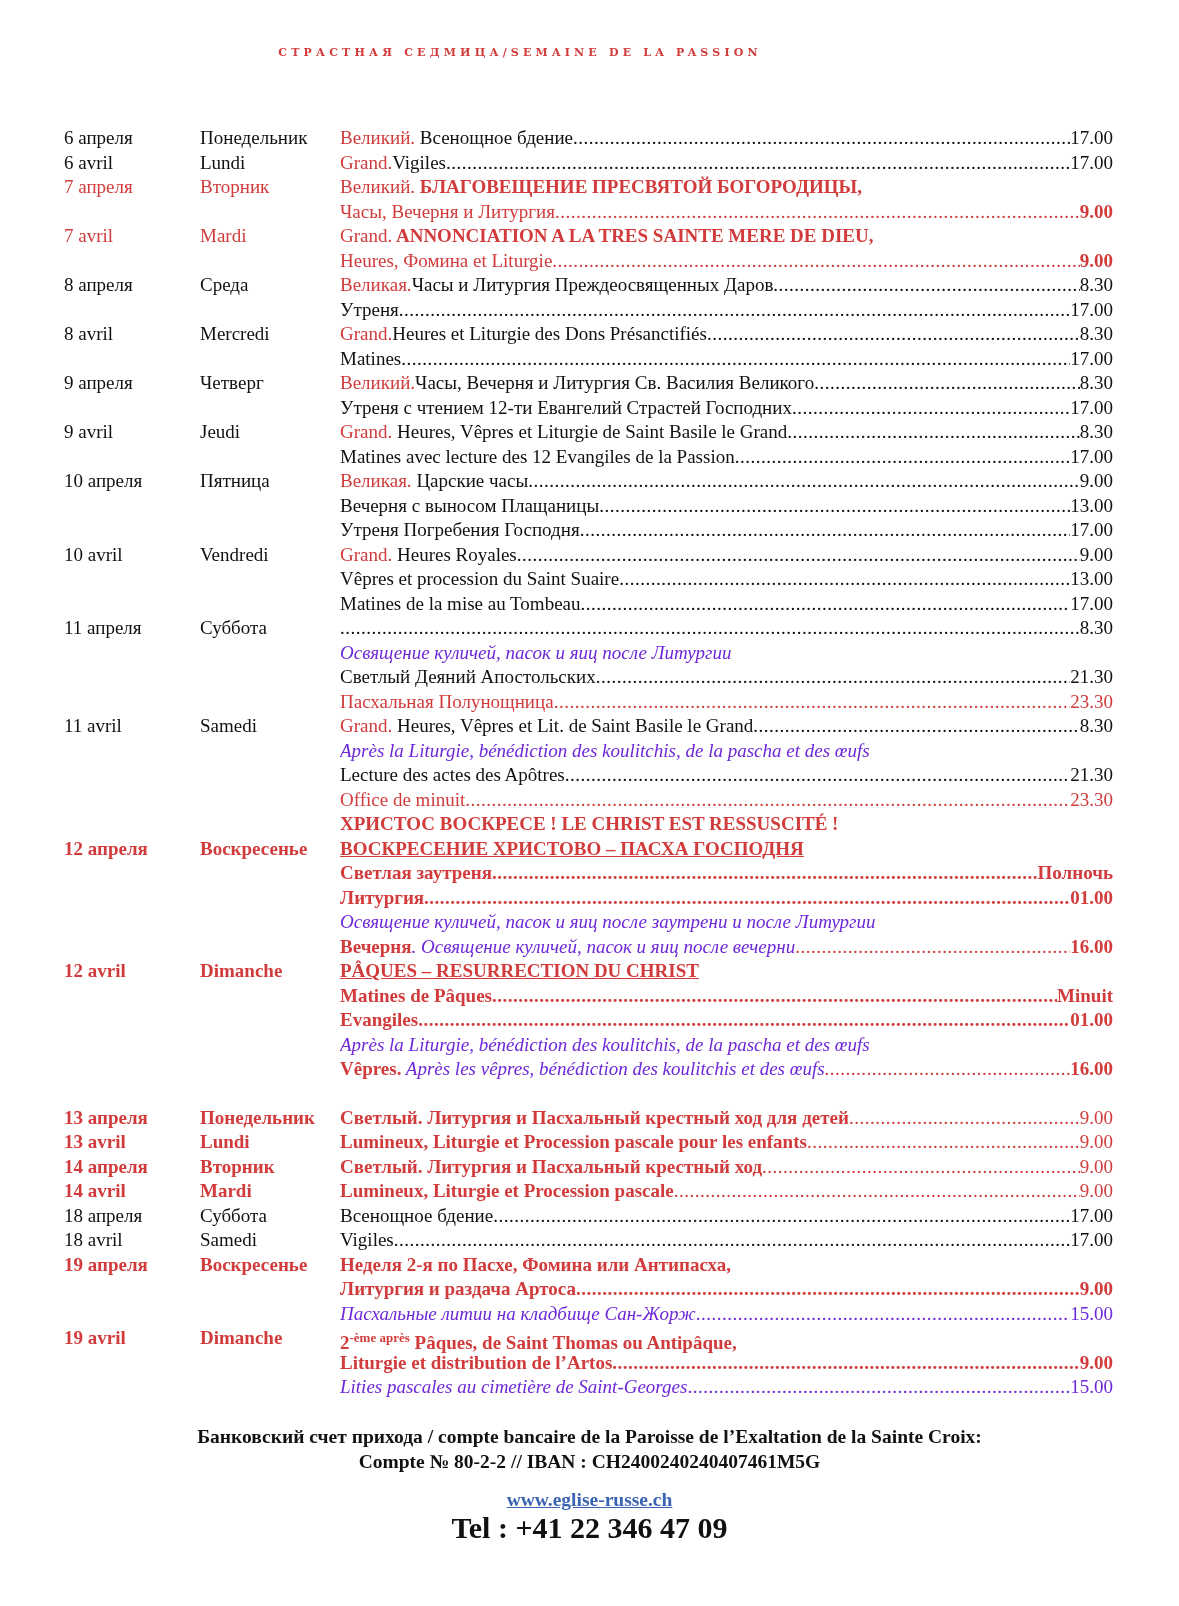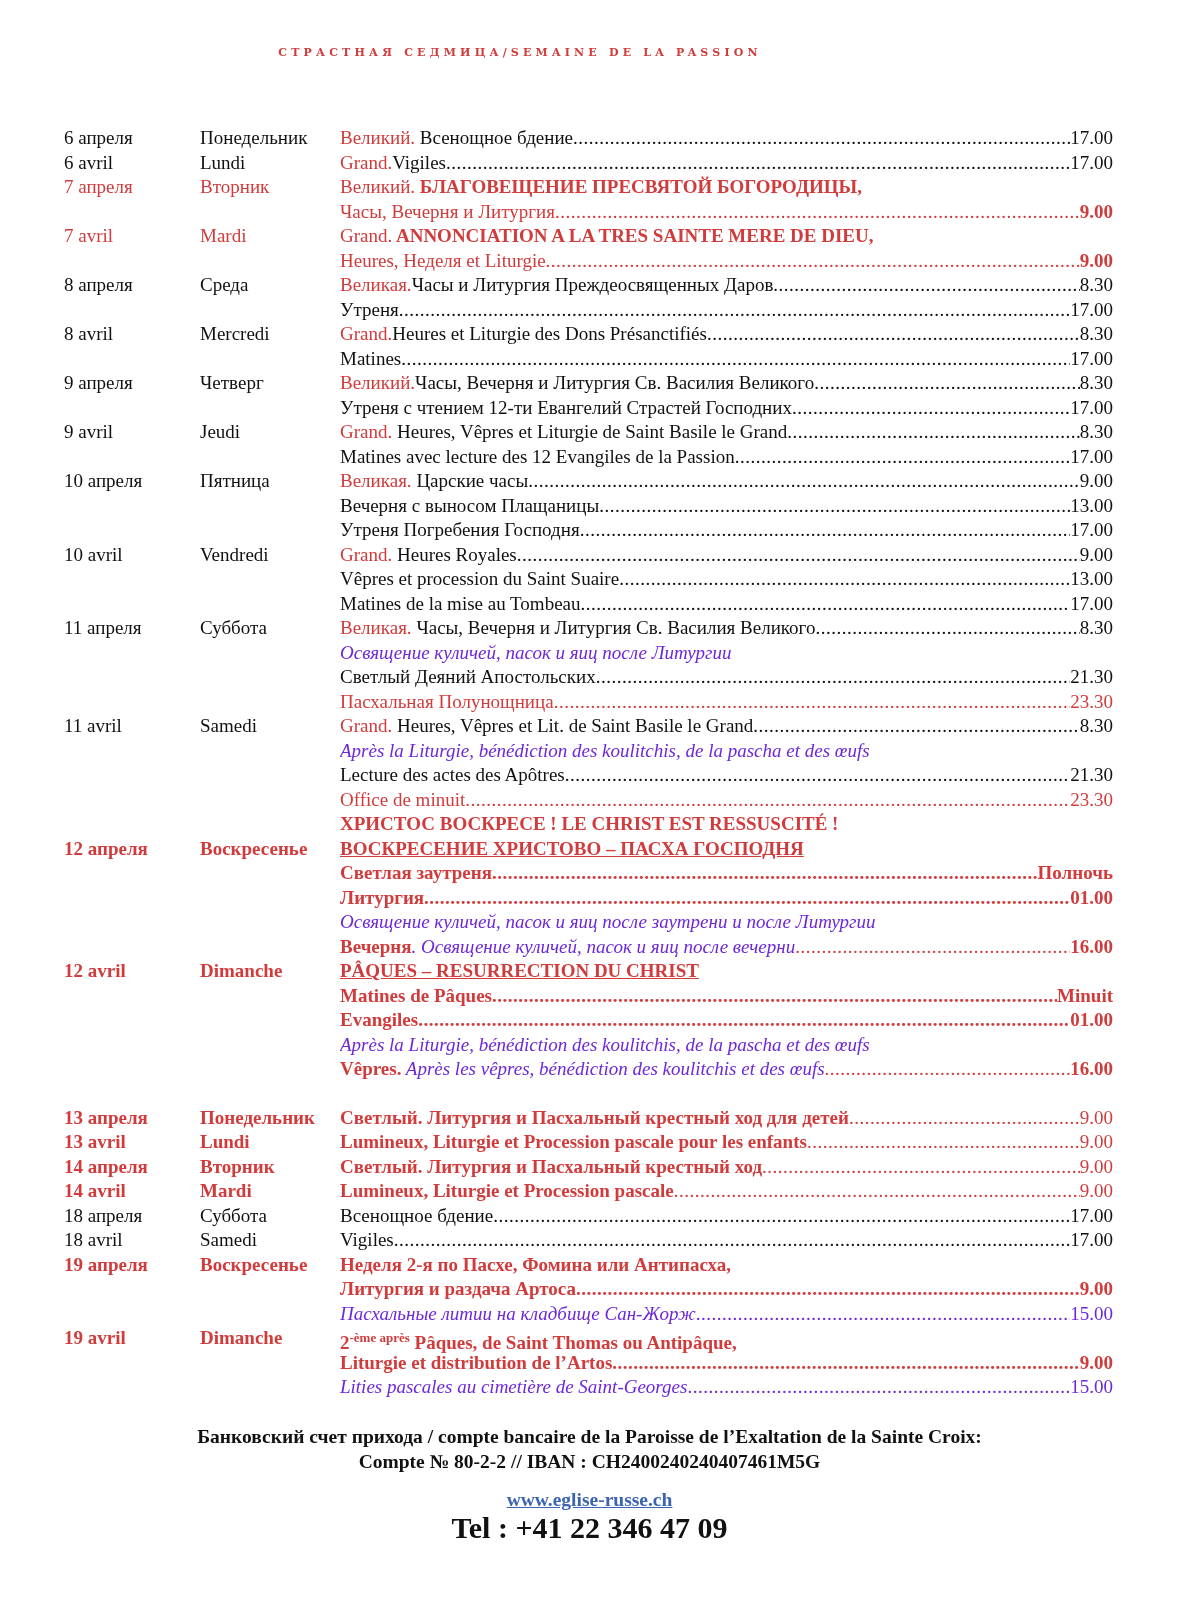--- a/index.html
+++ b/index.html
@@ -75,21 +75,21 @@
   <div class="row red">
     <span class="date">7 avril</span>
     <span class="day">Mardi</span>
     <span class="svc">
         <span class="txt"><span>Grand.</span><span class="bold"> ANNONCIATION A LA TRES SAINTE MERE DE DIEU,</span></span>
       </span>
   </div>
 
   <div class="row red">
     <span class="svc">
-        <span class="txt">Heures, Неделя et Liturgie</span>
+        <span class="txt">Heures, Фомина et Liturgie</span>
         <span class="lead"></span>
         <span class="time bold">9.00</span>
       </span>
   </div>
 
   <div class="row">
     <span class="date">8 апреля</span>
     <span class="day">Среда</span>
     <span class="svc">
         <span class="txt"><span class="red">Великая.</span><span>Часы и Литургия Преждеосвященных Даров</span></span>
@@ -209,21 +209,20 @@
         <span class="txt">Matines de la mise au Tombeau</span>
         <span class="lead"></span>
         <span class="time">17.00</span>
       </span>
   </div>
 
   <div class="row">
     <span class="date">11 апреля</span>
     <span class="day">Суббота</span>
     <span class="svc">
-        <span class="txt"><span class="red">Великая.</span><span> Часы, Вечерня и Литургия Св. Василия Великого</span></span>
         <span class="lead"></span>
         <span class="time">8.30</span>
       </span>
   </div>
 
   <div class="row">
     <span class="svc">
         <span class="txt ital">Освящение куличей, пасок и яиц после Литургии</span>
       </span>
   </div>

